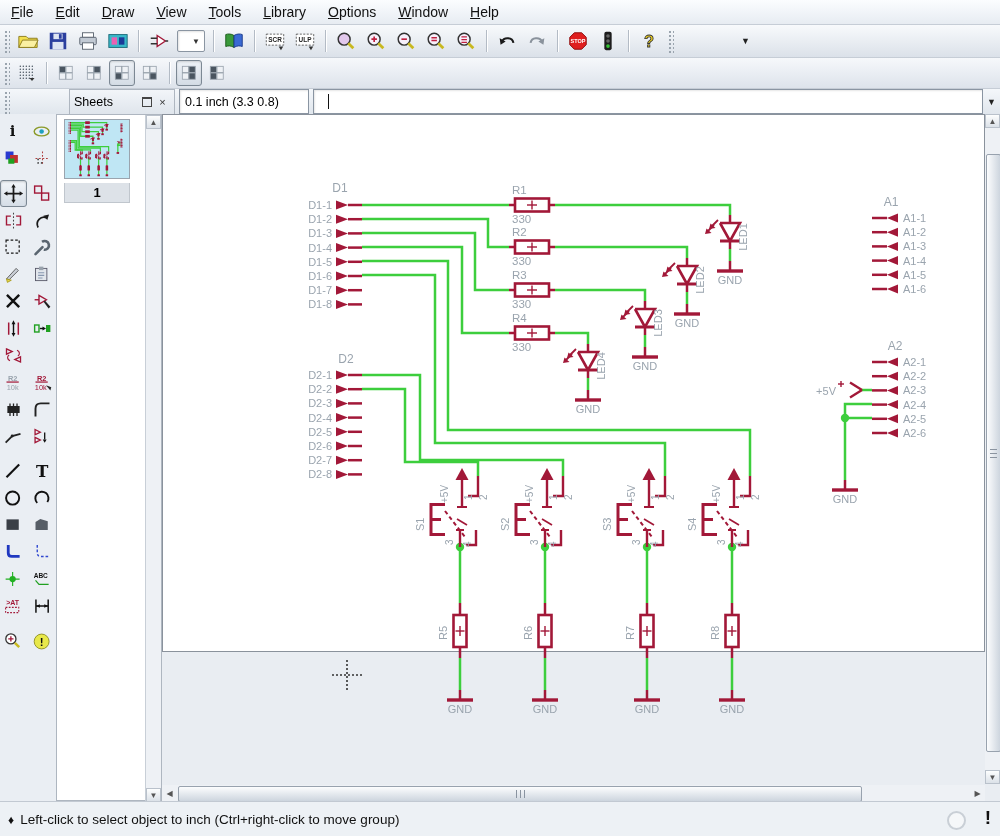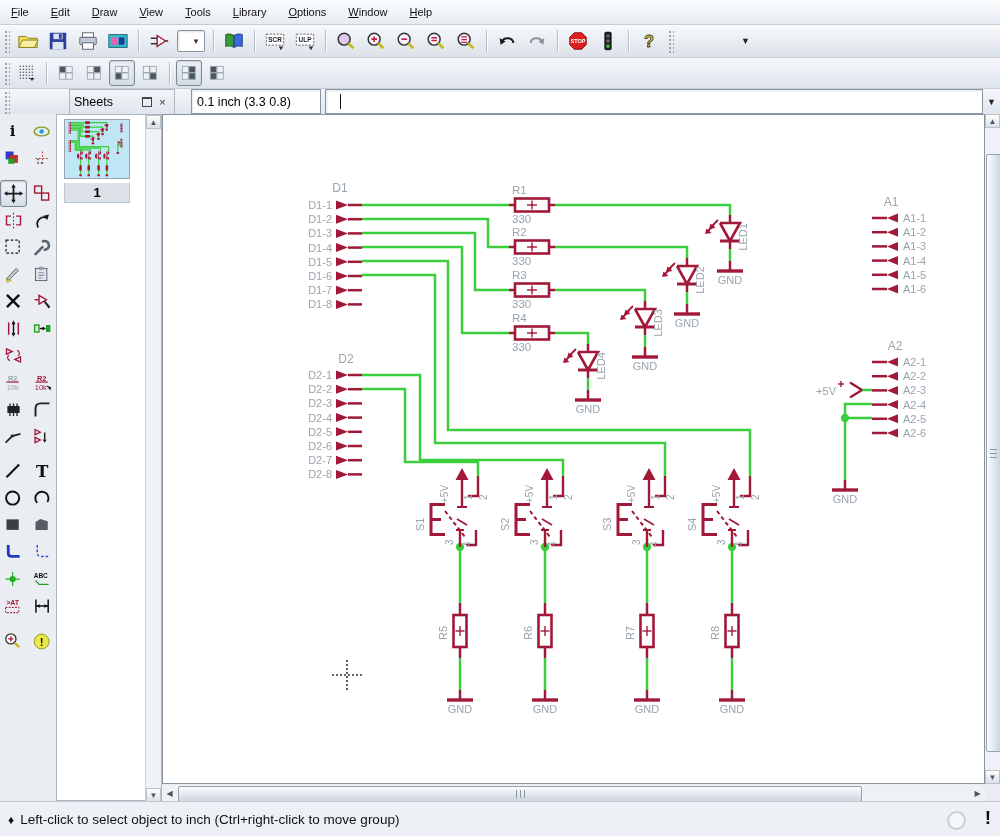--- a/index.html
+++ b/index.html
@@ -1,20 +1,20 @@
 <!DOCTYPE html>
 <html><head>
 <meta charset="utf-8">
 <style>
   html,body{margin:0;padding:0;}
   #app{position:relative;width:1000px;height:836px;background:#e9edf2;
        font-family:"Liberation Sans",sans-serif;overflow:hidden;-webkit-user-select:none;user-select:none;}
   
   #menubar{position:absolute;left:0;top:0;width:1000px;height:24px;display:flex;align-items:center;
-           background:linear-gradient(#fbfdff,#e7ecf2);border-bottom:1px solid #c6cdd6;font-size:11px;color:#111;}
+           background:linear-gradient(#fbfdff,#e7ecf2);border-bottom:1px solid #c6cdd6;font-size:14px;color:#111;}
   .menu-item{padding:3px 11px;cursor:default;}
   #tb1{position:absolute;left:0;top:25px;width:1000px;height:32px;display:flex;align-items:center;
        background:linear-gradient(#f8fafc,#dbe1e9);border-bottom:1px solid #c6cdd6;}
   #tb2{position:absolute;left:0;top:58px;width:1000px;height:30px;display:flex;align-items:center;
        background:linear-gradient(#f6f8fb,#dde3eb);border-bottom:1px solid #c6cdd6;}
   #row3{position:absolute;left:0;top:89px;width:1000px;height:25px;display:flex;align-items:stretch;
         background:linear-gradient(#f4f7fa,#e0e6ed);border-bottom:1px solid #b9c1cb;}
   .tbtn{width:26px;height:26px;display:flex;align-items:center;justify-content:center;border:1px solid transparent;
         border-radius:3px;margin:0 1px;background:transparent;}
   .tbtn.small{width:24px;height:24px;}
@@ -28,42 +28,42 @@
   #design-link{display:flex;align-items:center;margin-left:8px;}
   #dl-text{position:relative;width:52px;height:24px;font-style:italic;font-weight:bold;line-height:1;}
   #dl-line1{position:absolute;left:2px;top:2px;color:#c826a2;font-size:13px;}
   #dl-line2{position:absolute;left:22px;top:12px;color:#2ab4dc;font-size:12px;}
   
   #sheets-header{width:106px;margin-left:56px;display:flex;align-items:center;background:linear-gradient(#f2f5f9,#dfe5ec);
                  border:1px solid #aeb6c0;border-bottom:none;font-size:12.5px;padding:0 4px;box-sizing:border-box;}
   #sheets-title{flex:1;}
   .hd-btn{width:15px;height:15px;display:flex;align-items:center;justify-content:center;font-size:11px;color:#333;margin-left:1px;}
   .float-glyph{width:8px;height:7px;border:1px solid #444;border-top:2px solid #444;}
-  #coord-box{width:118px;margin-left:16px;background:#fff;border:1px solid #8a95a2;font-size:12.5px;display:flex;
+  #coord-box{width:118px;margin-left:4px;background:#fff;border:1px solid #8a95a2;font-size:12.5px;display:flex;
              align-items:center;padding:0 5px;box-shadow:inset 1px 1px 2px rgba(0,0,0,.1);}
   #command-input{flex:1;margin-left:4px;background:#fff;border:1px solid #8a95a2;display:flex;align-items:center;
                  box-shadow:inset 1px 1px 2px rgba(0,0,0,.1);}
   #caret{width:1px;height:15px;background:#111;margin-left:14px;}
   #cmd-drop{width:17px;display:flex;align-items:center;justify-content:center;font-size:9px;color:#222;}
   
   #main{position:absolute;left:0;top:114px;width:1000px;height:687px;}
   #palette{position:absolute;left:0;top:0;width:56px;height:687px;background:#eaeef3;border-right:1px solid #c3cad3;}
   .prow{display:flex;justify-content:center;gap:2px;}
   .prow.gap{margin-top:8px;}
   .pbtn{width:25px;height:25px;display:flex;align-items:center;justify-content:center;border:1px solid transparent;border-radius:3px;}
   .pbtn.active{border:1px solid #7c8894;background:linear-gradient(#f2f5f9,#d6dee7);box-shadow:inset 0 1px 2px rgba(0,0,0,.18);}
   #sheets-panel{position:absolute;left:56px;top:0;width:106px;height:687px;background:#fff;border:1px solid #aeb6c0;box-sizing:border-box;}
   #sheet-item{position:absolute;left:7px;top:4px;width:66px;}
   #sheet-thumb{width:64px;height:58px;border:1px solid #9aa4ae;background:#bfe6f4;}
   #sheet-label{width:66px;height:20px;background:#dde2e8;border:1px solid #c0c6cd;border-top:none;box-sizing:border-box;
                text-align:center;font-size:13px;font-weight:bold;line-height:19px;}
   #sheets-scroll{position:absolute;right:0;top:0;width:15px;height:687px;background:#eef1f5;border-left:1px solid #c8cfd7;}
   .sb-arrow{position:absolute;left:0;width:15px;height:14px;display:flex;align-items:center;justify-content:center;
             font-size:8px;color:#555;background:linear-gradient(#fdfefe,#dbe1e8);border:1px solid #b9c1cb;box-sizing:border-box;}
-  #canvas{position:absolute;left:162px;top:0;width:823px;height:670px;background:#fff;border:1px solid #8a929c;box-sizing:border-box;}
+  #canvas{position:absolute;left:162px;top:0;width:823px;height:538px;background:#fff;border:1px solid #8a929c;box-sizing:border-box;}
   #schematic-svg text{font-family:"Liberation Sans",sans-serif;}
   
   #vscroll{position:absolute;left:985px;top:0;width:15px;height:670px;background:#eef1f5;}
   #vthumb{position:absolute;left:1px;top:40px;width:13px;height:596px;border:1px solid #98a2ae;border-radius:2px;
           background:linear-gradient(90deg,#fcfdfe,#cdd5de);}
   .vgrip{position:absolute;left:3px;width:7px;height:1px;background:#8a94a0;}
   #hscroll{position:absolute;left:162px;top:671px;width:823px;height:16px;background:#eef1f5;}
   #hthumb{position:absolute;left:16px;top:1px;width:682px;height:14px;border:1px solid #98a2ae;border-radius:2px;
           background:linear-gradient(#fcfdfe,#cdd5de);}
   .hgrip{position:absolute;top:3px;width:1px;height:8px;background:#8a94a0;}

